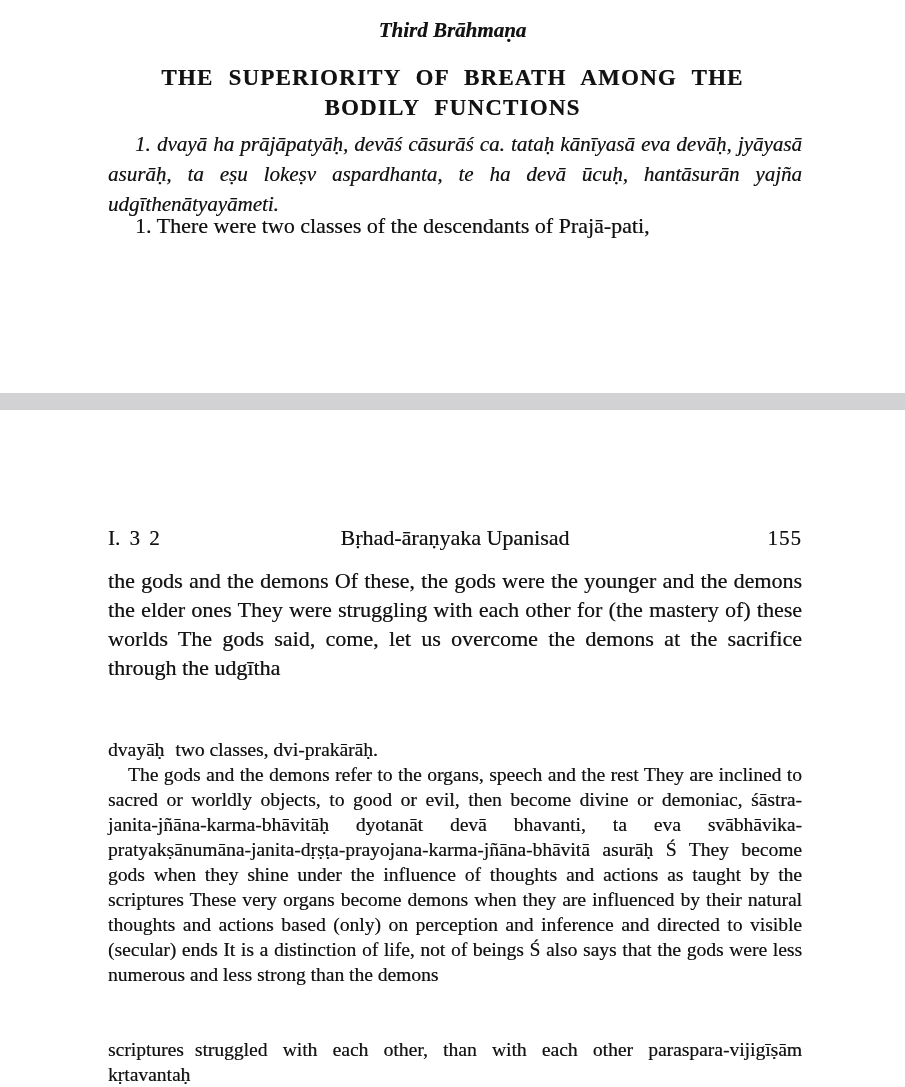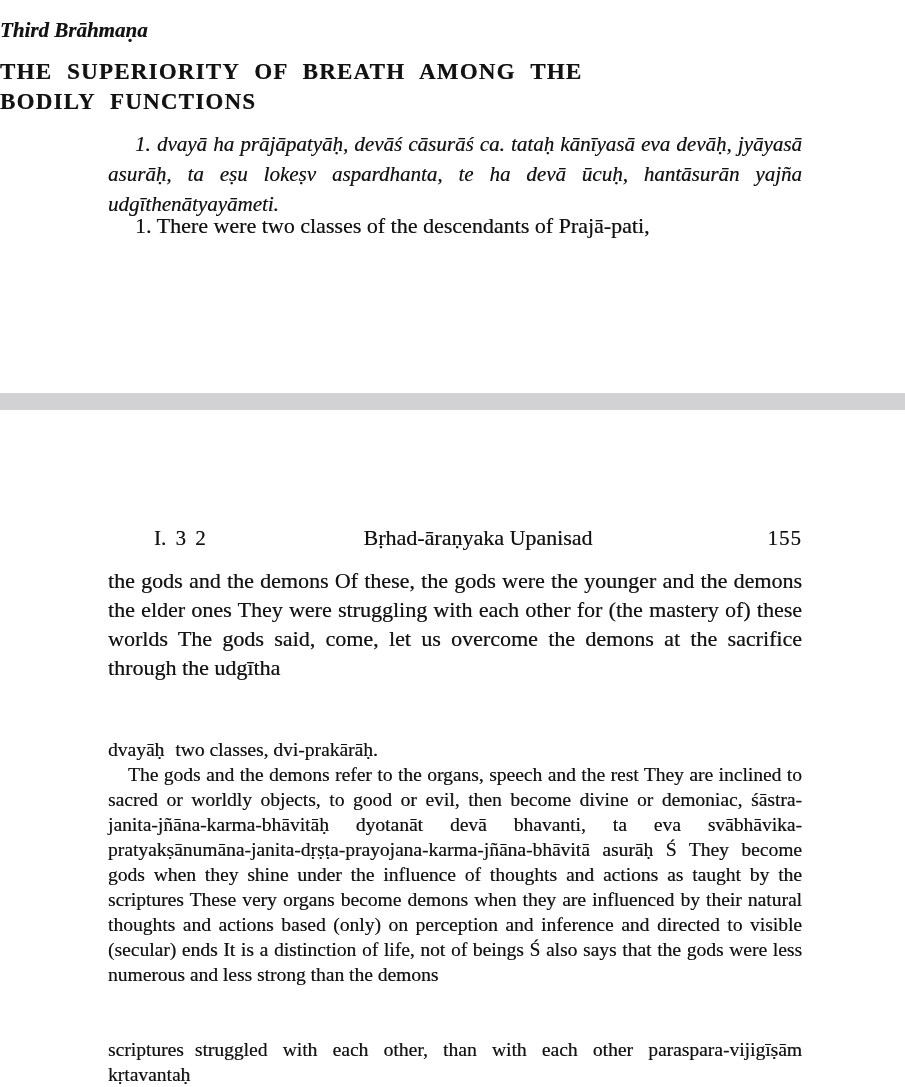--- a/index.html
+++ b/index.html
@@ -15,31 +15,31 @@
     position: relative;
     overflow: hidden;
     font-family: "Liberation Serif", "DejaVu Serif", serif;
     color: var(--ink);
     text-shadow: 0.35px 0.3px 0.45px rgba(0,0,0,0.55);
   }
   .abs { position: absolute; }
   .col { left: 108px; width: 694px; }
   .full { left: 0; width: 905px; }
   .just { text-align: justify; }
-  .center { text-align: left; }
+  .center { text-align: center; }
   .it { }
 
   .chapter-heading {
     top: 18px;
     font-style: italic;
     font-weight: 700;
     font-size: 21px;
   }
   .section-title {
-    top: 57px;
+    top: 63px;
     font-weight: 700;
     font-size: 23px;
     line-height: 30px;
     letter-spacing: 1.2px;
     word-spacing: 8px;
   }
   .verse {
     top: 129px;
     font-style: italic;
     font-weight: 400;
@@ -57,21 +57,21 @@
     top: 393px;
     height: 17px;
     background: var(--separator);
   }
   .running-header {
     top: 525px;
     display: flex;
     align-items: baseline;
     font-size: 21px;
   }
-  .running-header .ref { word-spacing: 4px; width: 120px; margin-left: 46px; }
+  .running-header .ref { word-spacing: 4px; width: 120px; }
   .running-header .title { flex: 1; text-align: center; font-size: 22px; }
   .running-header .folio { width: 120px; text-align: right; letter-spacing: 1px; }
   .translation-continued {
     top: 566px;
     font-size: 22px;
     line-height: 29px;
   }
   .gloss-1 {
     top: 737px;
     font-size: 19.5px;

